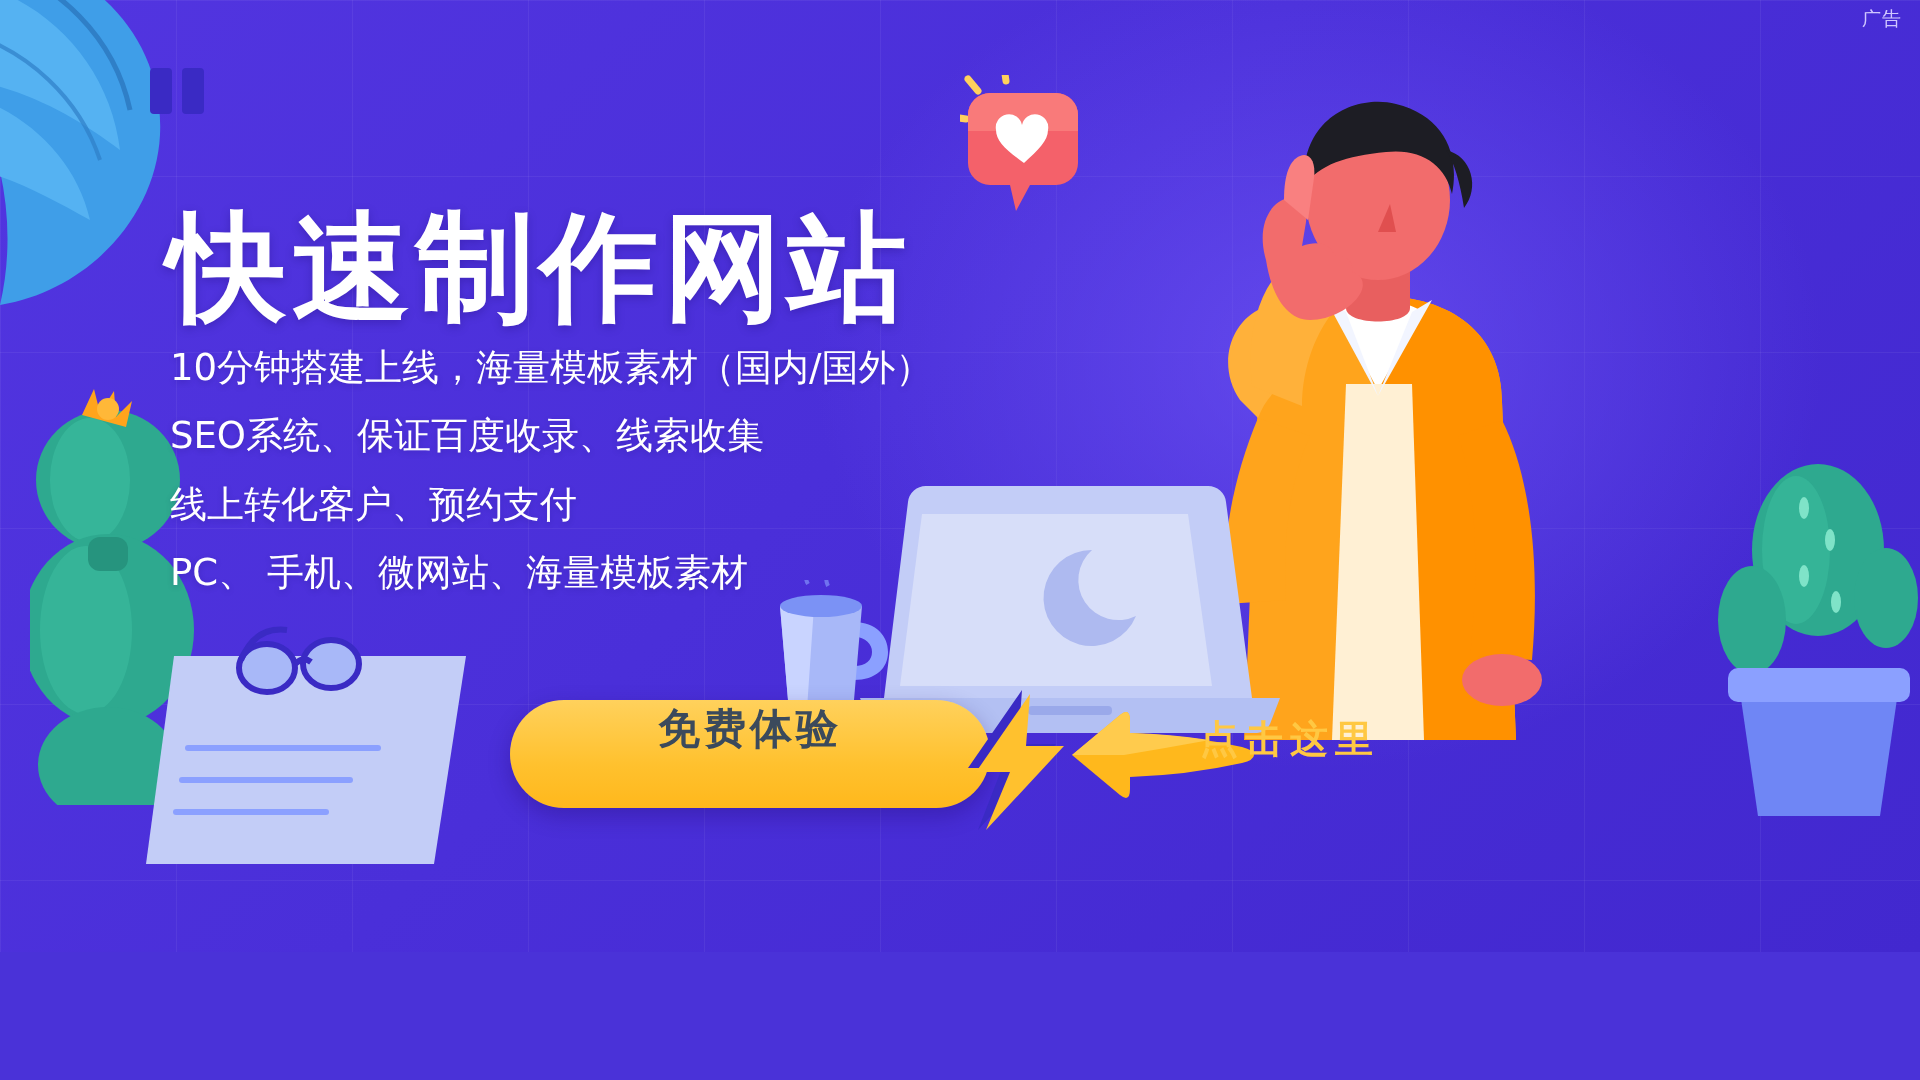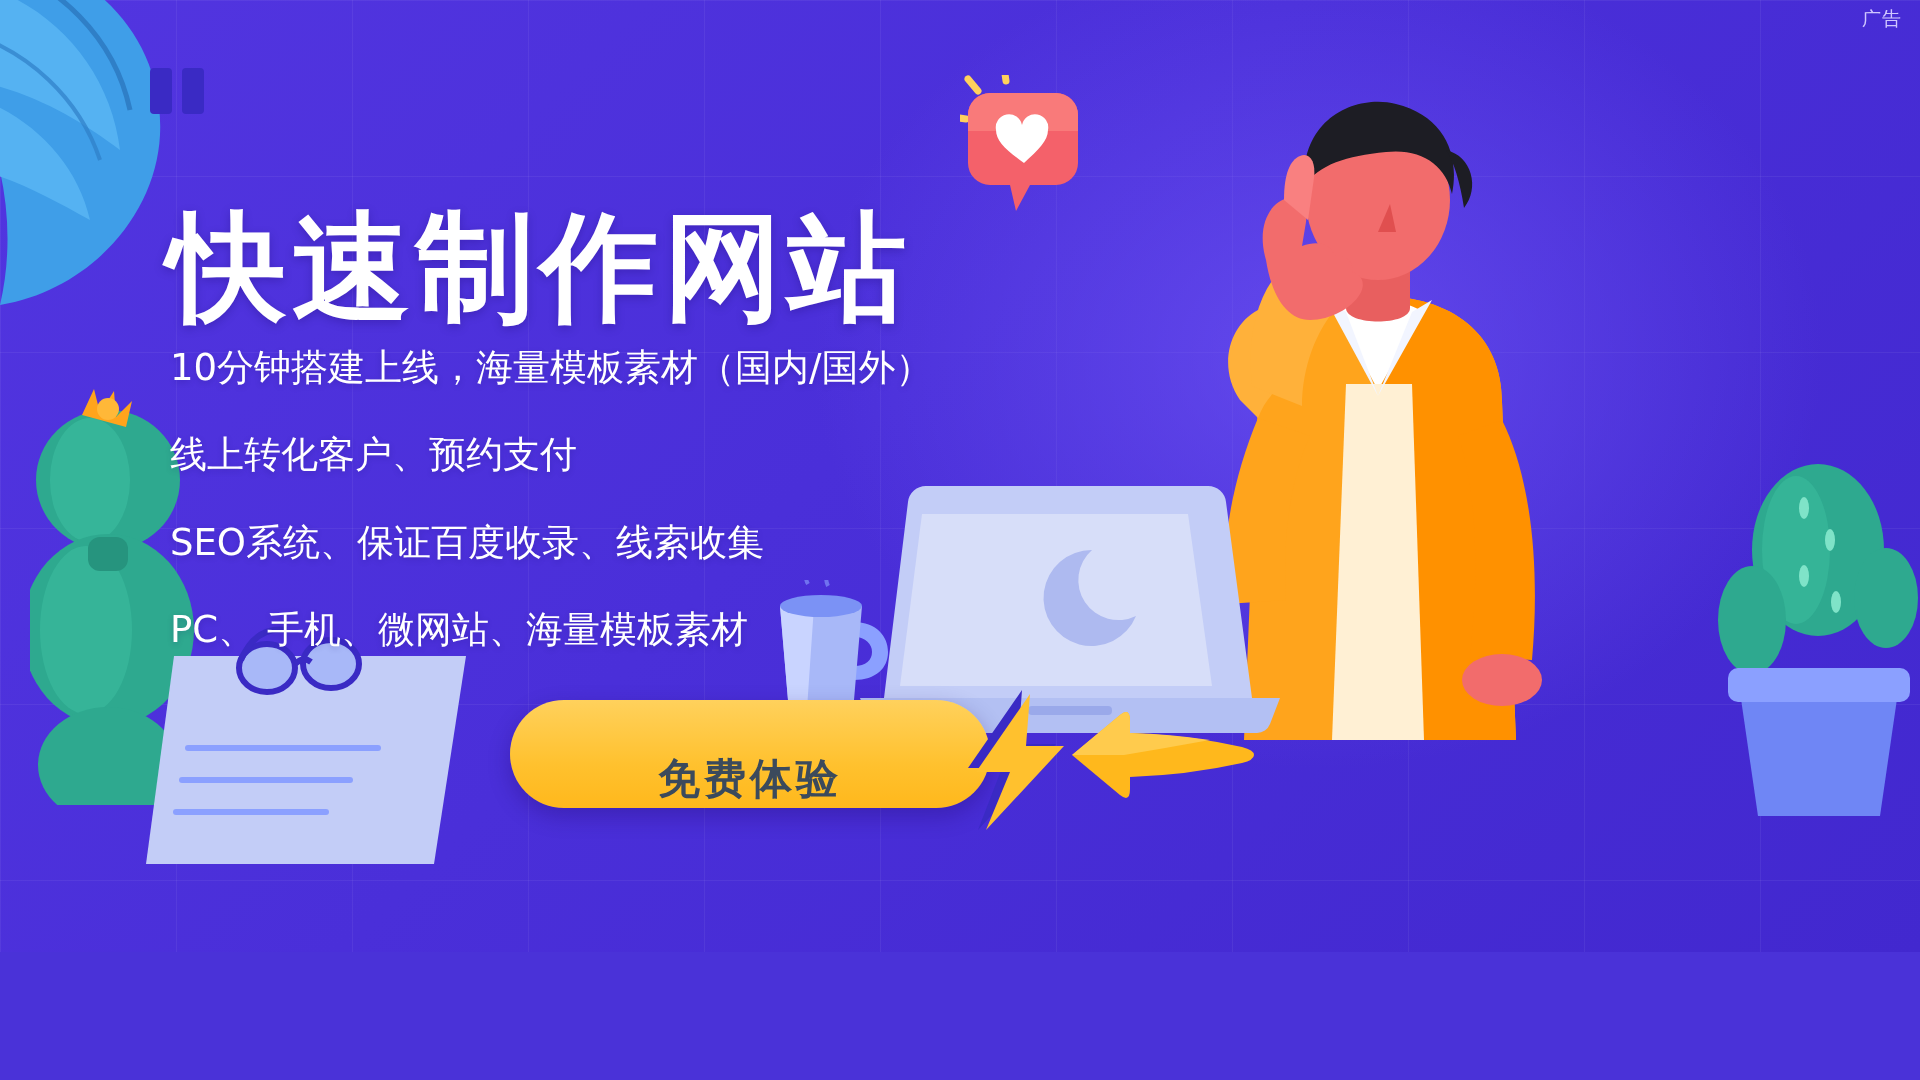--- a/index.html
+++ b/index.html
@@ -44,35 +44,35 @@
     font-weight:bold;letter-spacing:6px;
     font-family:"DejaVu Sans","Liberation Sans",sans-serif;
     text-shadow:0 3px 10px rgba(20,5,90,.25);
     white-space:nowrap;
     margin-top:48px;
   }
 
   
   .copy{
     position:absolute;left:170px;top:345px;
-    display:flex;flex-direction:column;gap:41px;
+    display:flex;flex-direction:column;gap:22px;
   }
   .copy-line{
     color:#ffffff;font-size:37px;line-height:1.25;white-space:nowrap;
     font-family:"DejaVu Sans","Liberation Sans",sans-serif;
     text-shadow:0 2px 6px rgba(20,5,90,.2);
   }
 
   
   .cta{
     position:absolute;left:510px;top:700px;
     width:480px;height:108px;border-radius:54px;
     background:linear-gradient(180deg,#ffd15c 0%,#ffc12e 60%,#ffb81c 100%);
     box-shadow:0 8px 22px rgba(30,8,100,.30);
-    display:flex;align-items:flex-end;justify-content:center;
+    display:flex;align-items:flex-start;justify-content:center;
     cursor:pointer;border:none;
   }
   .cta-text{
     color:#3b4a5c;font-size:42px;font-weight:bold;letter-spacing:4px;
     font-family:"DejaVu Sans","Liberation Sans",sans-serif;
   }
 
   
   .bolt{position:absolute;left:960px;top:690px;width:110px;height:140px;}
 
@@ -224,33 +224,34 @@
     <path d="M60 44 q8 -8 16 -2" stroke="#3a2ac4" stroke-width="6" fill="none"></path>
     <path d="M6 40 q14 -34 46 -30" stroke="#3a2ac4" stroke-width="6" fill="none"></path>
   </svg>
 
   <div class="ad-label">广告</div>
 
   <h1 class="headline">快速制作网站</h1>
 
   <div class="copy">
     <div class="copy-line">10分钟搭建上线，海量模板素材（国内/国外）</div>
+    <div class="copy-line">SEO系统、保证百度收录、线索收集</div>
     <div class="copy-line">线上转化客户、预约支付</div>
-    <div class="copy-line">SEO系统、保证百度收录、线索收集</div>
     <div class="copy-line">PC、 手机、微网站、海量模板素材</div>
   </div>
 
   <button class="cta">
     <span class="cta-text">免费体验</span>
   </button>
 
   <svg class="bolt" viewBox="0 0 110 140">
     <path d="M62 0 L8 78 h34 L18 140 L96 54 H58 Z" fill="#3a2ac4"></path>
     <path d="M70 4 L16 82 h34 L26 140 L104 56 H66 Z" fill="#ffc12e"></path>
   </svg>
 
   <svg class="arrow" viewBox="0 0 190 100">
     <path d="M4 50 L52 10 q10 -8 10 6 v12 q58 2 112 14 q12 3 12 8 t-12 8 q-54 12 -112 14 v12 q0 14 -10 6 Z" fill="#ffb81c"></path>
     <path d="M4 50 L52 10 q10 -8 10 6 v12 q40 1 80 7 q-44 8 -86 15 Z" fill="#ffcb4d"></path>
   </svg>
 
+  <div class="click-here">点击这里</div>
 
 </div>
 
 </body></html>

